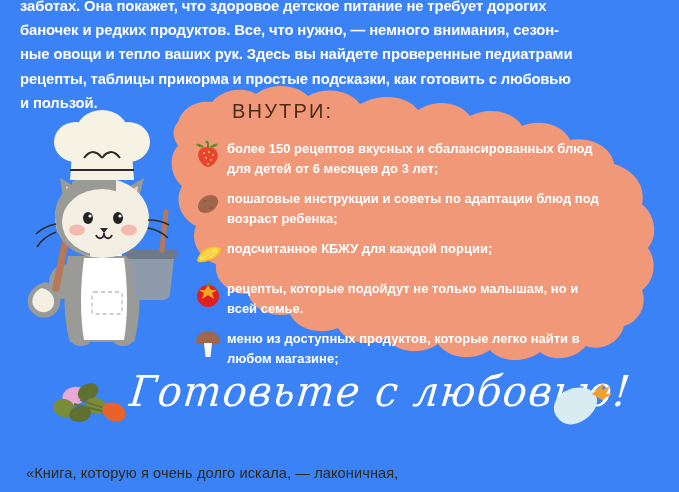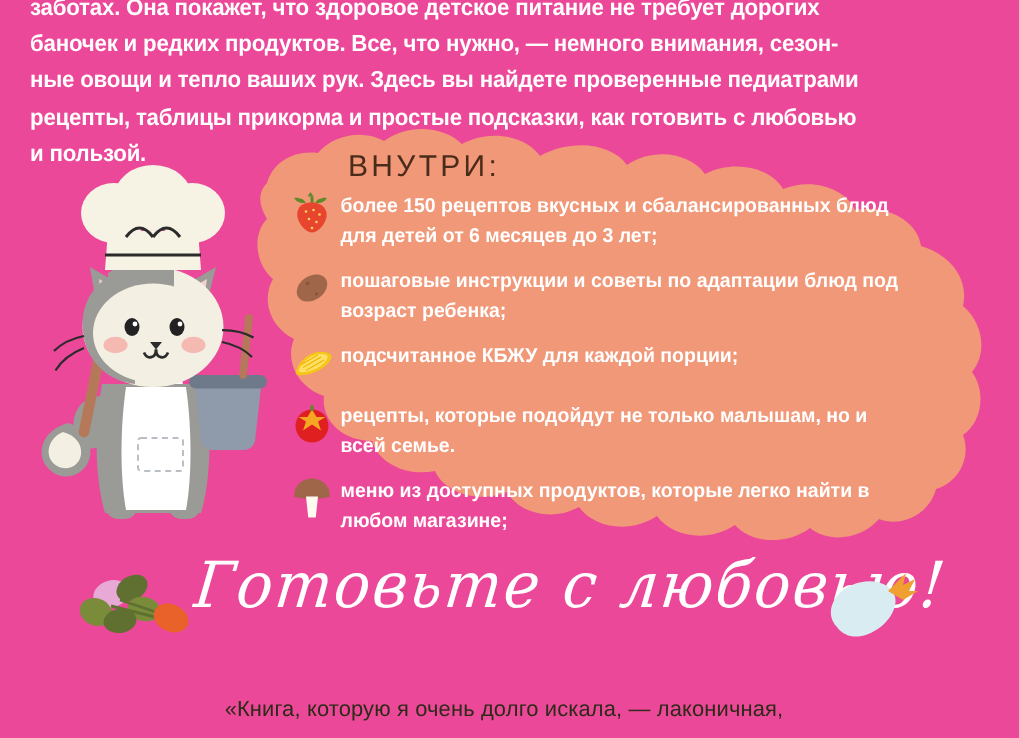--- a/index.html
+++ b/index.html
@@ -12,21 +12,21 @@
     height: 492px;
     overflow: hidden;
     background: #b2c016;
     font-family: "Liberation Sans", sans-serif;
     position: relative;
   }
 
   .page {
     position: absolute;
     inset: 0;
-    background: #ec4899;
+    background: #3b82f6;
     overflow: hidden;
   }
 
   
   .intro {
     position: absolute;
     left: 20px;
     top: -6px;
     width: 645px;
     color: #ffffff;
@@ -58,21 +58,21 @@
     color: #4a2c1a;
     font-size: 20px;
     letter-spacing: 2.2px;
     font-weight: normal;
     margin: 0;
   }
 
   .bullets {
     position: absolute;
     left: 193px;
-    top: 126px;
+    top: 138px;
     width: 430px;
     margin: 0;
     padding: 0;
     list-style: none;
   }
   .bullet {
     position: relative;
     display: flex;
     align-items: flex-start;
     margin-bottom: 9px;
@@ -148,21 +148,21 @@
   .quote {
     position: absolute;
     left: 26px;
     top: 462px;
     width: 620px;
     color: #2d2a18;
     font-size: 14.6px;
     line-height: 22px;
     letter-spacing: 0.1px;
   }
-  .quote p { margin: 0; text-align: center; }
+  .quote p { margin: 0; }
 </style>
 </head>
 <body>
 
 <div class="page">
 
   <div class="intro">
     <p>заботах. Она покажет, что здоровое детское питание не требует дорогих</p>
     <p>баночек и редких продуктов. Все, что нужно, — немного внимания, сезон-</p>
     <p>ные овощи и тепло ваших рук. Здесь вы найдете проверенные педиатрами</p>

